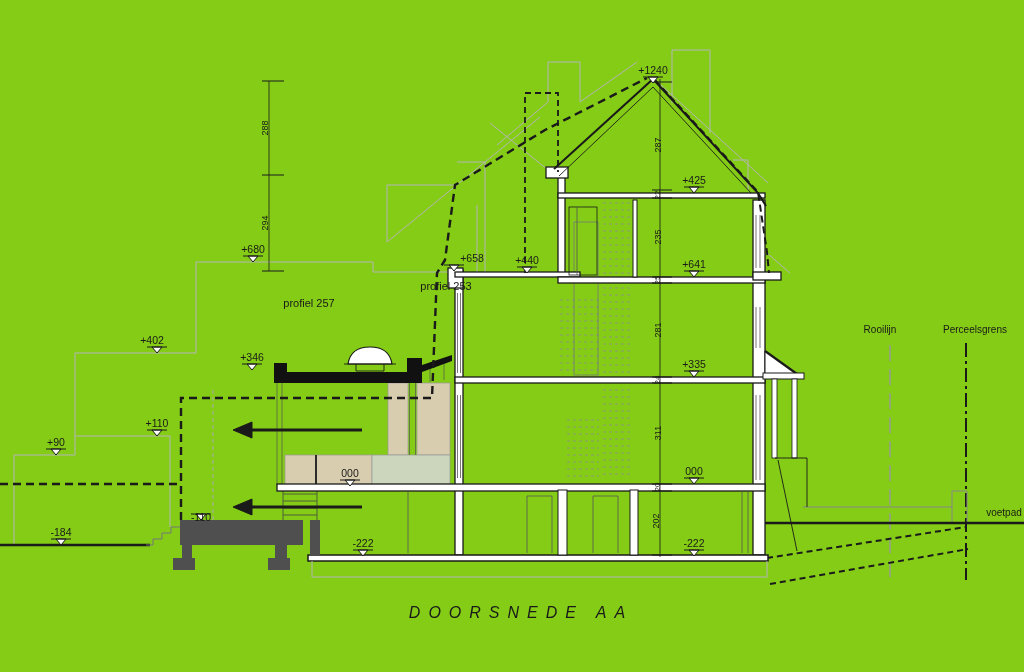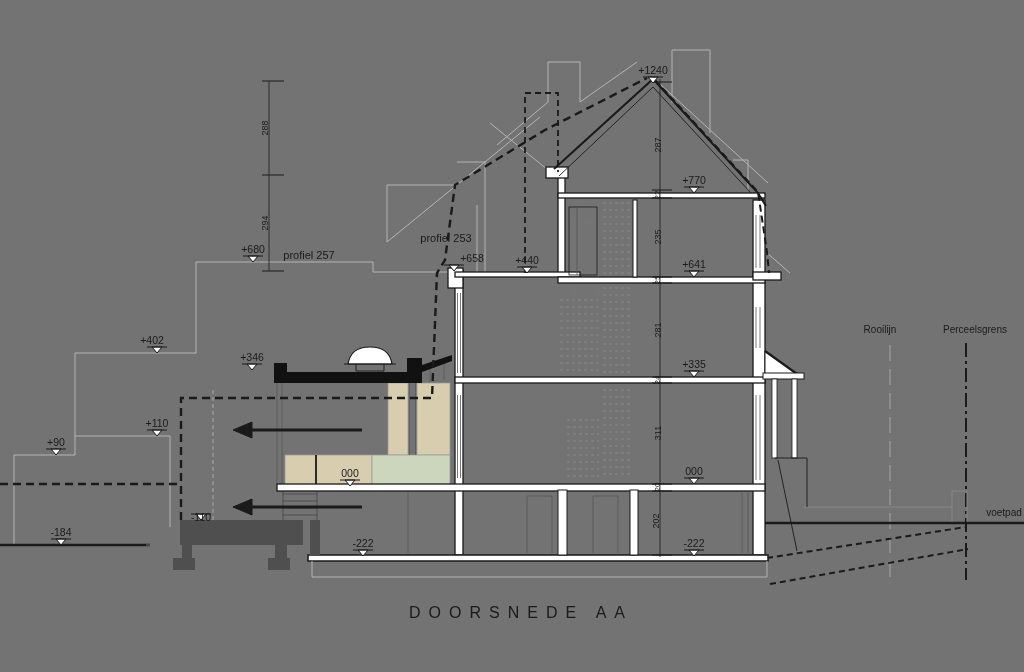--- a/index.html
+++ b/index.html
@@ -1,27 +1,27 @@
 <!DOCTYPE html>
 <html><head>
 <meta charset="utf-8">
 <style>
   html,body { margin:0; padding:0; background:#ffffff; }
   #stage {
-    position:relative; width:1024px; height:672px; background:#737373;
+    position:relative; width:1024px; height:672px; background:#84cc16;
     font-family:"Liberation Sans", sans-serif; color:#1a1a1a; overflow:hidden;
   }
   #stage svg { position:absolute; left:0; top:0; }
   .lbl { position:absolute; transform:translate(-50%,-50%); white-space:nowrap;
          font-size:10.5px; color:#1a1a1a; }
   .lbl.rot { transform:translate(-50%,-50%) rotate(-90deg); font-size:9px; }
   .lbl.rot-sm { transform:translate(-50%,-50%) rotate(-90deg); font-size:8px; }
-  .lbl.ann { font-size:11px; }
+  .lbl.ann { font-size:11px;margin-top:48px; }
   .lbl.site { font-size:10px;padding-left:8px; }
-  .lbl.title { font-size:16px; letter-spacing:8px; }
+  .lbl.title { font-size:16px; letter-spacing:8px;font-style:italic; }
 </style>
 </head>
 <body>
 
 <div id="stage">
 
 <svg width="1024" height="672" viewBox="0 0 1024 672">
 
   <g stroke="#b5b5b5" stroke-width="1" fill="none">
     <path d="M196,262 V353 M75,353 H196 M75,353 V455 M75,436 H170 M170,436 V527 M14,455 H75 M14,455 V545 M196,262 H373 M373,262 V272 M373,272 H455"></path>
@@ -167,21 +167,21 @@
 <div class="lbl rot-sm" style="left:657px;top:195px">22</div>
 <div class="lbl rot" style="left:658px;top:237px">235</div>
 <div class="lbl rot-sm" style="left:657px;top:280px">25</div>
 <div class="lbl rot" style="left:658px;top:330px">281</div>
 <div class="lbl rot-sm" style="left:657px;top:380px">24</div>
 <div class="lbl rot" style="left:658px;top:433px">311</div>
 <div class="lbl rot-sm" style="left:657px;top:487px">20</div>
 <div class="lbl rot" style="left:656px;top:521px">202</div>
 
 <div class="lbl" style="left:653px;top:70px">+1240</div>
-<div class="lbl" style="left:694px;top:180px">+770</div>
+<div class="lbl" style="left:694px;top:180px">+425</div>
 <div class="lbl" style="left:253px;top:249px">+680</div>
 <div class="lbl" style="left:472px;top:258px">+658</div>
 <div class="lbl" style="left:527px;top:260px">+440</div>
 <div class="lbl" style="left:694px;top:264px">+641</div>
 <div class="lbl" style="left:152px;top:340px">+402</div>
 <div class="lbl" style="left:252px;top:357px">+346</div>
 <div class="lbl" style="left:694px;top:364px">+335</div>
 <div class="lbl" style="left:157px;top:423px">+110</div>
 <div class="lbl" style="left:56px;top:442px">+90</div>
 <div class="lbl" style="left:350px;top:473px">000</div>

